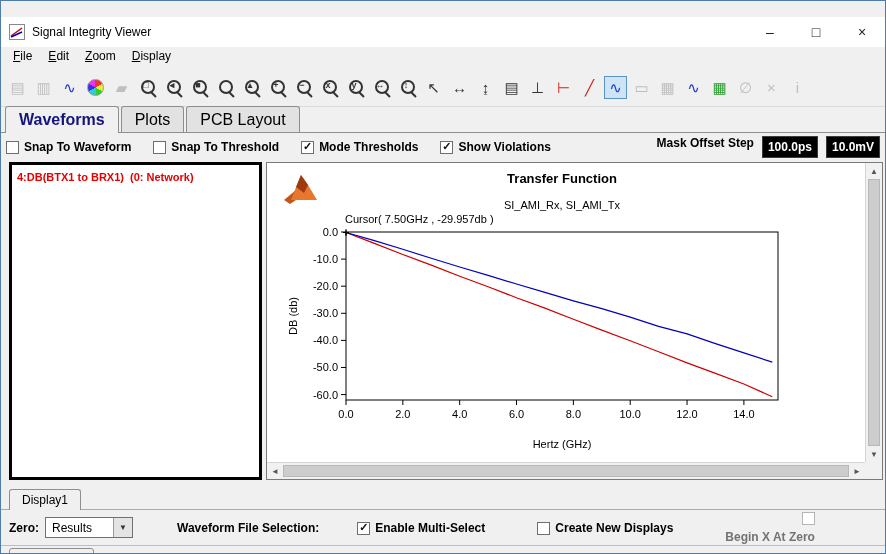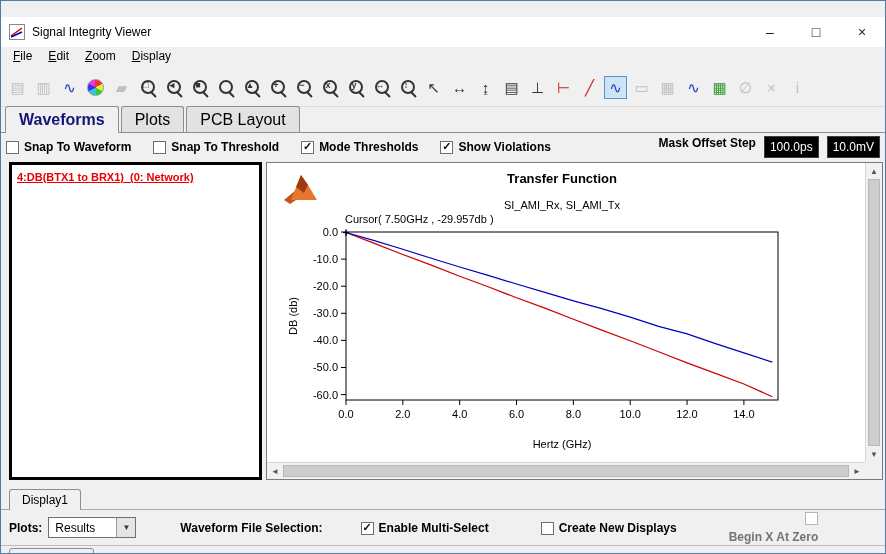--- a/index.html
+++ b/index.html
@@ -50,28 +50,28 @@
   .opt-checks{display:flex;align-items:center;gap:22px;}
   .cbwrap{display:inline-flex;align-items:flex-end;gap:5px;font-weight:bold;white-space:nowrap;}
   .cb{width:13px;height:13px;border:1px solid #6e6e6e;background:#fff;display:inline-flex;
       align-items:center;justify-content:center;box-sizing:border-box;}
   .mark{display:none;font-size:11px;font-weight:bold;color:#101010;margin-top:-2px;}
   .cbwrap[data-checked="true"] .mark{display:block;}
   .cbwrap[data-enabled="false"]{color:#737373;flex-direction:column;}
   .cbwrap[data-enabled="false"] .cb{border-color:#b5b5b5;}
   .mask-group{margin-left:auto;display:flex;align-items:flex-start;gap:8px;font-weight:bold;}
   .mask-field{background:#000;color:#fff;padding:3px 5px;min-width:40px;text-align:center;
-              font-weight:normal;border:1px solid #3c3c3c;font-size:12px;}
+              font-weight:bold;border:1px solid #3c3c3c;font-size:12px;}
 
   
   .main{position:relative;height:325px;background:#f0f0f0;}
   .legend-panel{position:absolute;left:8px;top:2px;width:253px;height:318px;background:#fff;
                 border:3px solid #000;box-sizing:border-box;padding:4px 2px;overflow:hidden;}
   .legend-item{font-weight:bold;font-size:11px;padding:2px 3px;white-space:pre;}
-  .legend-item[data-tone="red"]{color:#e80000;text-decoration:underline;}
+  .legend-item[data-tone="red"]{color:#e80000;}
   .legend-item[data-tone="blue"]{color:#0000d0;}
 
   .plot-panel{position:absolute;left:265px;top:2px;right:2px;height:318px;background:#fff;
               border:1px solid #7a7a7a;box-sizing:border-box;}
   .plot-area{position:absolute;left:0;top:0;right:17px;bottom:17px;overflow:hidden;background:#fff;}
   #plot-svg{position:absolute;left:0;top:0;width:100%;height:100%;}
   #plot-svg text{font-family:"Liberation Sans",sans-serif;}
   .chart-title{position:absolute;left:295px;top:8px;transform:translateX(-50%);font-weight:bold;font-size:13px;white-space:nowrap;}
   .chart-subtitle{position:absolute;left:295px;top:36px;transform:translateX(-50%);font-size:11px;white-space:nowrap;}
   .cursor-label{position:absolute;left:78px;top:50px;font-size:11px;white-space:nowrap;}
@@ -383,21 +383,21 @@
       </div>
       <div class="scorner"></div>
     </div>
   </div>
 
   <div class="disp-row">
     <span class="disp-tab">Display1</span>
   </div>
 
   <div class="bottomrow">
-    <span class="blabel">Plots:</span>
+    <span class="blabel">Zero:</span>
     <div class="select">
       <span>Results</span>
       <span class="dd">▼</span>
     </div>
     <span class="blabel wfs">Waveform File Selection:</span>
     <div class="bot-checks">
 
         <span class="cbwrap" data-checked="true" data-enabled="true">
           <span class="cb">
             <span class="mark">✓</span>

